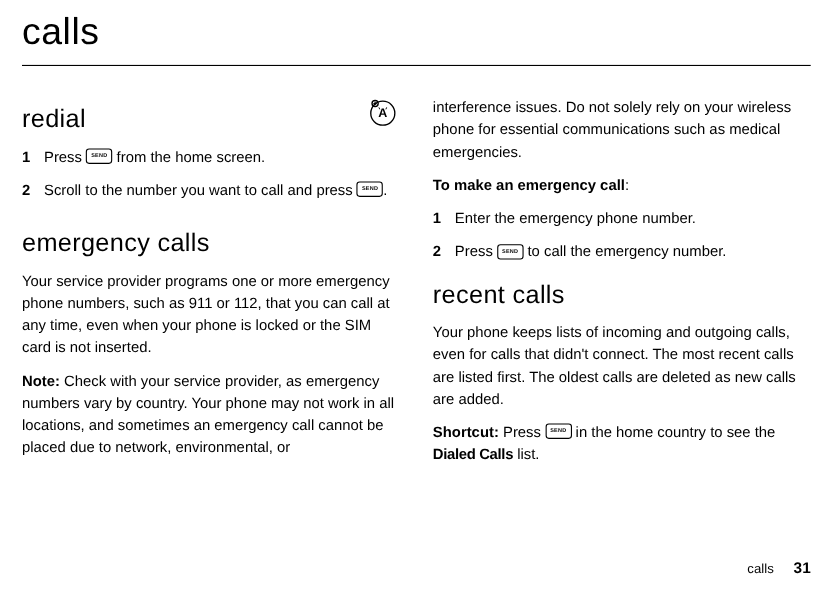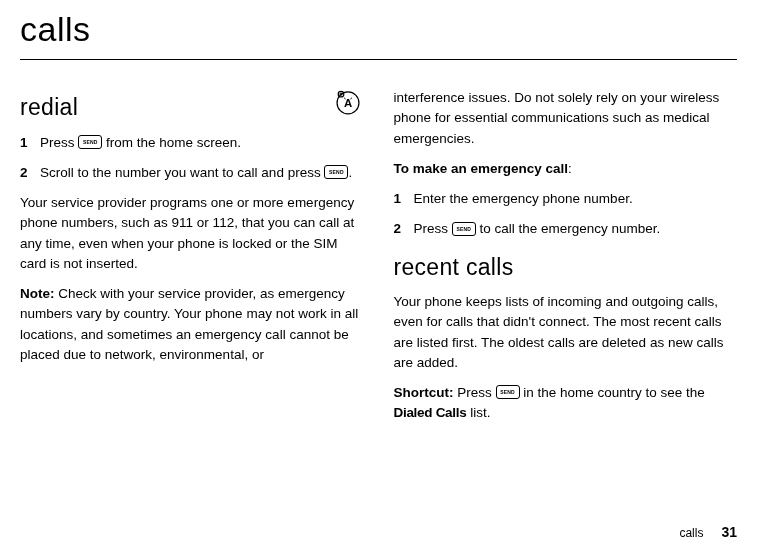--- a/index.html
+++ b/index.html
@@ -86,21 +86,21 @@
     text-align: center;
     line-height: 12px;
     font-family: Arial, sans-serif;
     letter-spacing: 0.2px;
     position: relative;
     top: -1px;
   }
   .footer {
     position: absolute;
     right: 20px;
-    bottom: 4px;
+    bottom: 20px;
     font-size: 12px;
   }
   .footer .label {
     margin-right: 18px;
   }
   .footer .num {
     font-weight: bold;
     font-size: 14px;
   }
   .bold { font-weight: bold; text-align: center; }
@@ -147,20 +147,21 @@
         </div>
       </div>
 
       <div class="step">
         <div class="step-num">2</div>
         <div class="step-body">
           <span>Scroll to the number you want to call and press </span><span class="key">SEND</span><span>.</span>
         </div>
       </div>
 
+      <h2 class="section" style="margin-top:20px">emergency calls</h2>
 
       <p class="body">Your service provider programs one or more emergency phone numbers, such as 911 or 112, that you can call at any time, even when your phone is locked or the SIM card is not inserted.</p>
 
       <p class="body">
         <span class="bold">Note:</span><span> Check with your service provider, as emergency numbers vary by country. Your phone may not work in all locations, and sometimes an emergency call cannot be placed due to network, environmental, or</span>
       </p>
 
     </div>
 
     <div class="col">

